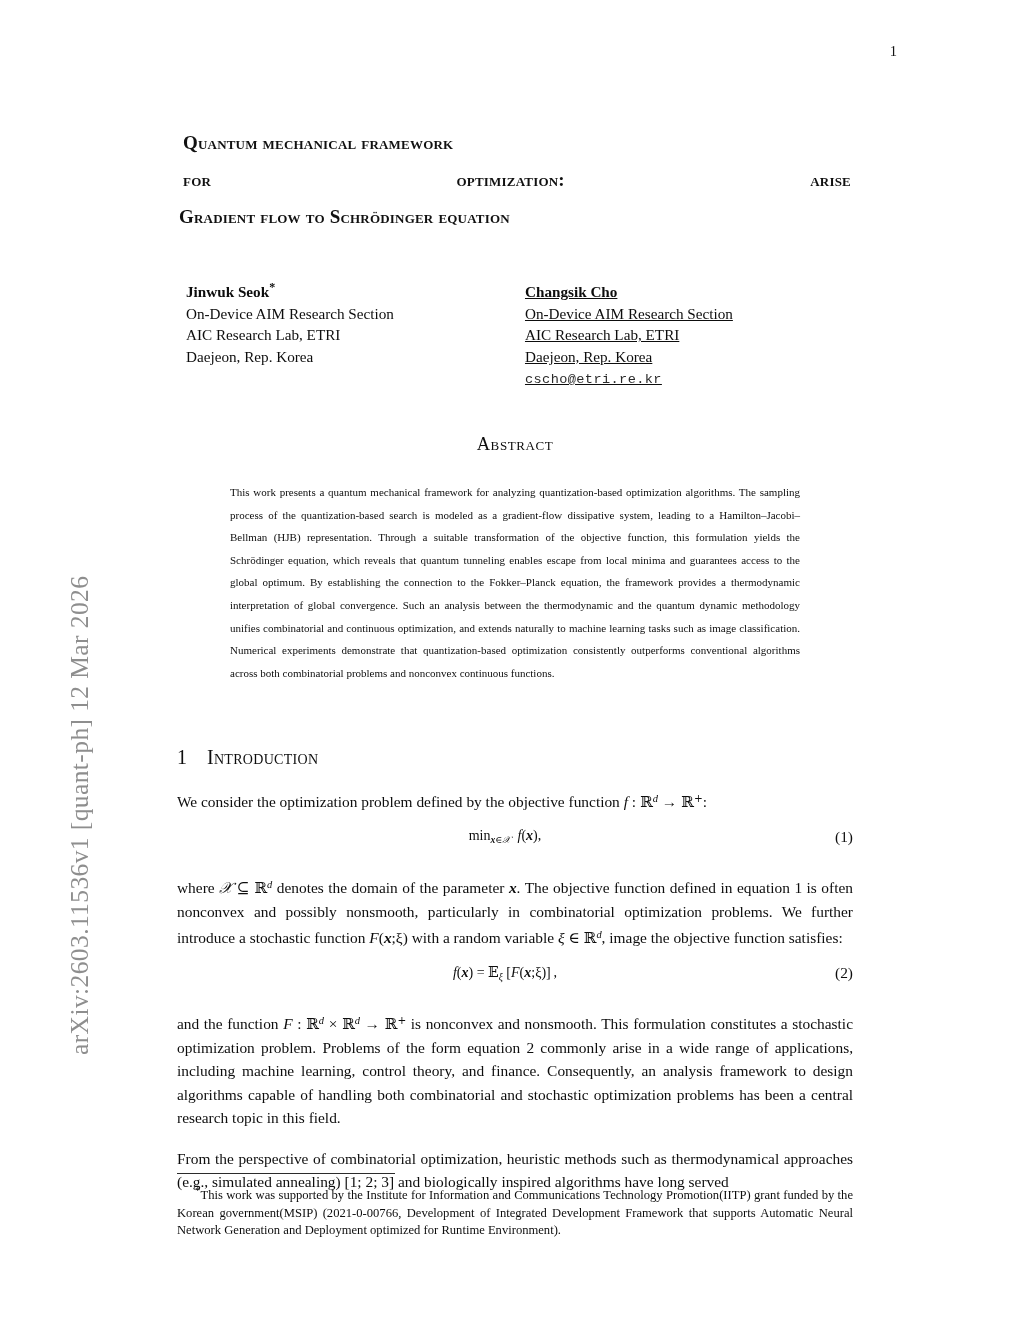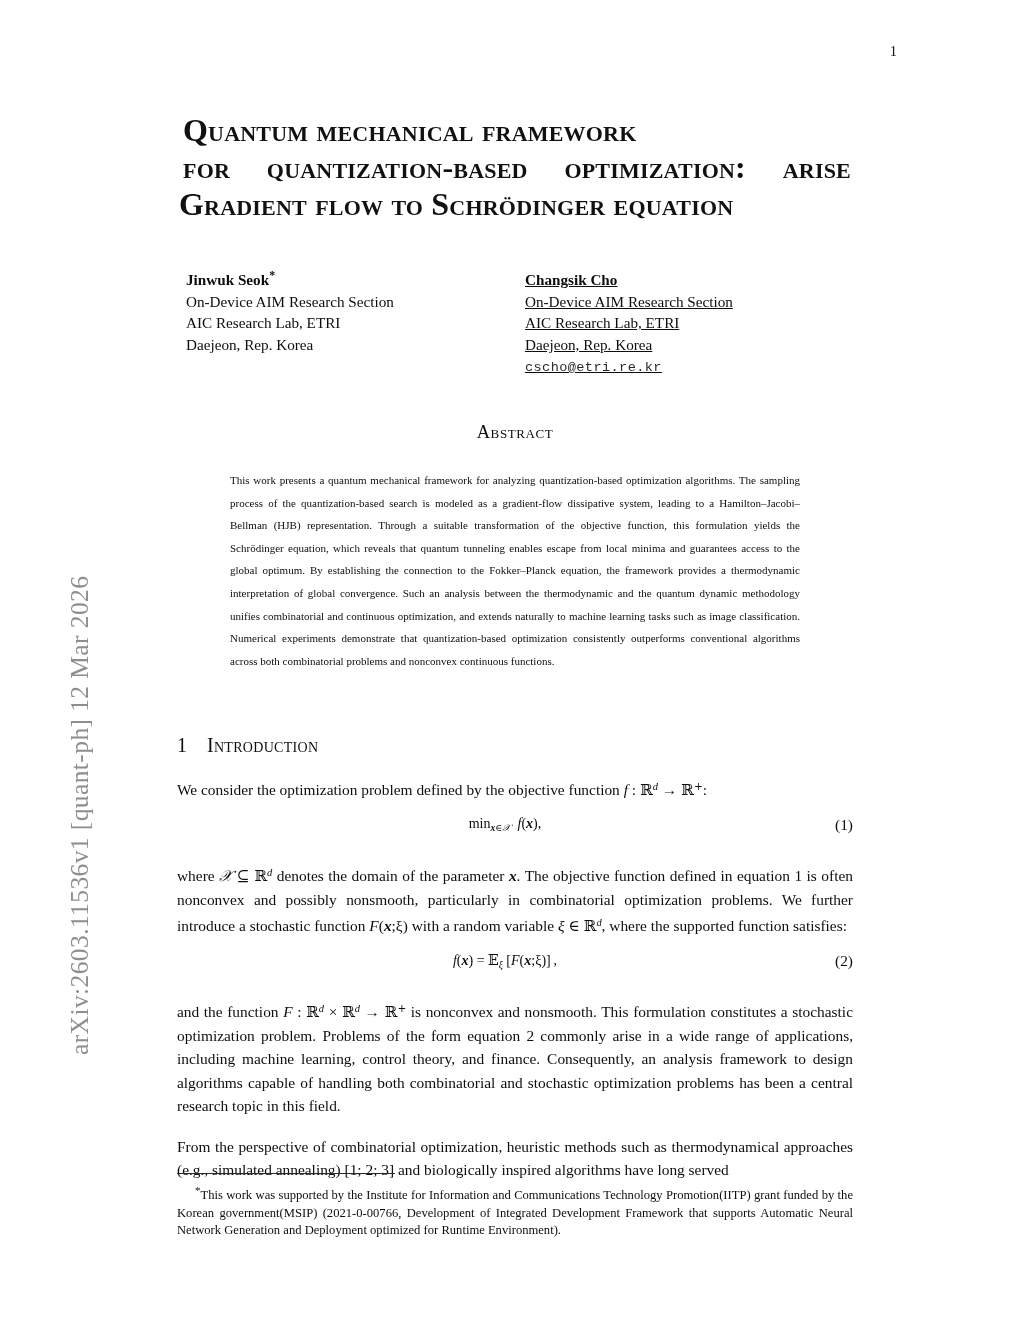--- a/index.html
+++ b/index.html
@@ -51,26 +51,26 @@
   
   .page-body {
     position: absolute;
     left: 177px;
     top: 112px;
     width: 676px;
   }
 
   
   .paper-title {
-    font-size: 32px;
+    font-size: 19px;
     line-height: 37px;
     font-variant: small-caps;
     letter-spacing: 0.2px;
     color: #111111;
-    margin: 0 0 0 0;
+    margin: 12px 0 0 0;
   }
   .title-line {
     display: block;
     white-space: nowrap;
   }
   .title-line-1 { margin-left: 6px; }
   .title-line-2 {
     display: flex;
     justify-content: space-between;
     margin-left: 6px;
@@ -223,21 +223,20 @@
 </div>
 
 <div class="page-number">1</div>
 
 <div class="page-body">
 
   <h1 class="paper-title">
     <span class="title-line title-line-1">Quantum mechanical framework</span>
     <span class="title-line title-line-2">
       <span>for</span>
-      <span>quantization-based</span>
       <span>optimization:</span>
       <span>arise</span>
     </span>
     <span class="title-line title-line-3">Gradient flow to Schrödinger equation</span>
   </h1>
 
   <div class="authors">
     <div class="author-block left">
       <span class="author-name"><span>Jinwuk Seok</span><span class="star-mark">*</span></span>
       <span class="author-affil">On-Device AIM Research Section</span>
@@ -277,21 +276,21 @@
 
   <p class="body-text tight">
     <span>where</span>
     <span class="mathvar">𝒳</span> ⊆
     <span class="bb">ℝ<sup class="msup"><span class="mathvar">d</span></sup></span>
     <span>denotes the domain of the parameter</span>
     <span class="mathbold">x</span><span>. The objective function defined in equation 1 is often nonconvex and possibly nonsmooth, particularly in combinatorial optimization problems. We further introduce a stochastic function</span>
     <span class="mathvar">F</span>(<span class="mathbold">x</span>;ξ)
     <span>with a random variable</span>
     <span class="mathvar">ξ</span> ∈
-    <span class="bb">ℝ<sup class="msup"><span class="mathvar">d</span></sup></span><span>, where the supported function satisfies:</span>
+    <span class="bb">ℝ<sup class="msup"><span class="mathvar">d</span></sup></span><span>, image the objective function satisfies:</span>
   </p>
 
   <div class="equation-row">
     <div class="equation-body">
       <span class="mathvar">f</span>(<span class="mathbold">x</span>) =
       <span class="bb">𝔼</span><sub class="msub"><span class="mathvar">ξ</span></sub>
       [<span class="mathvar">F</span>(<span class="mathbold">x</span>;ξ)] ,
     </div>
     <div class="equation-number">(2)</div>
   </div>

